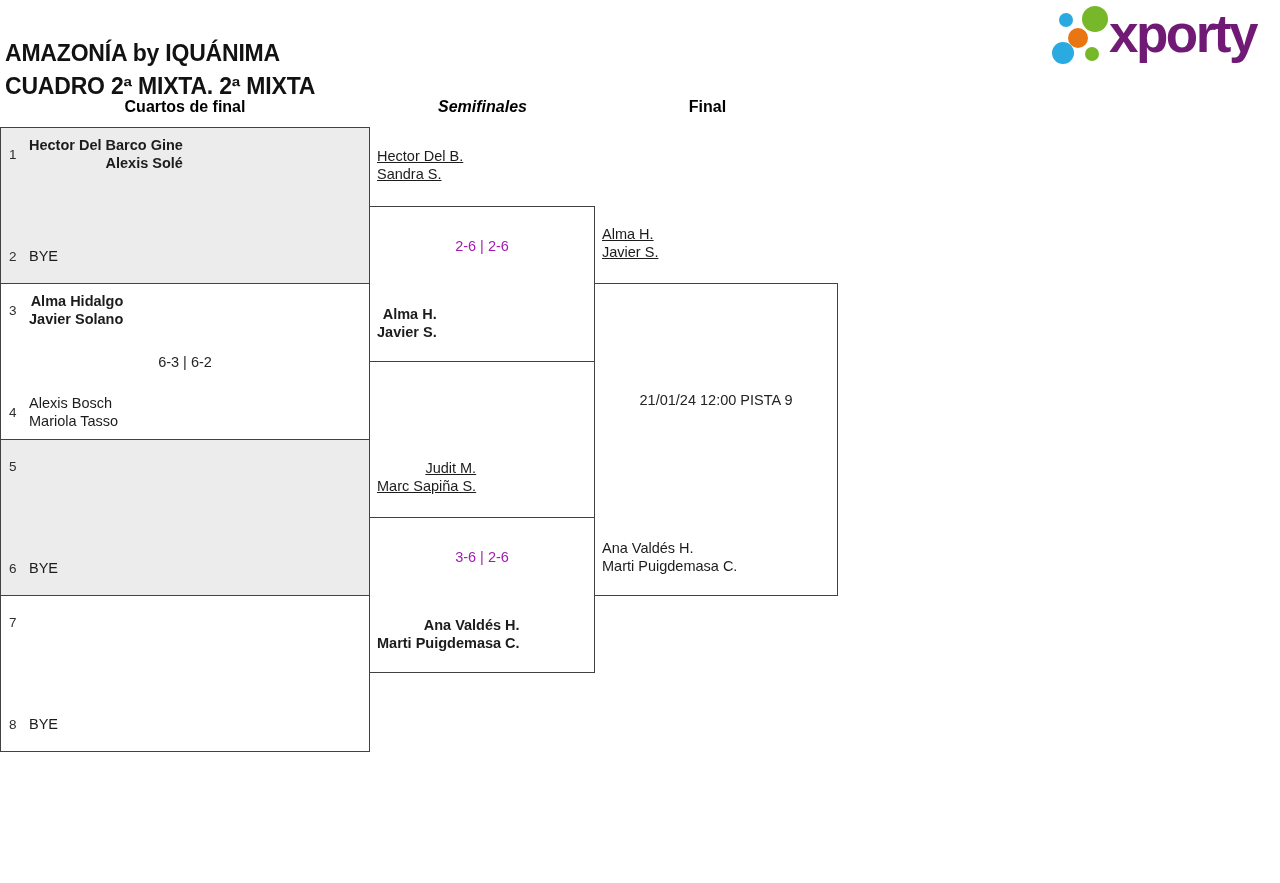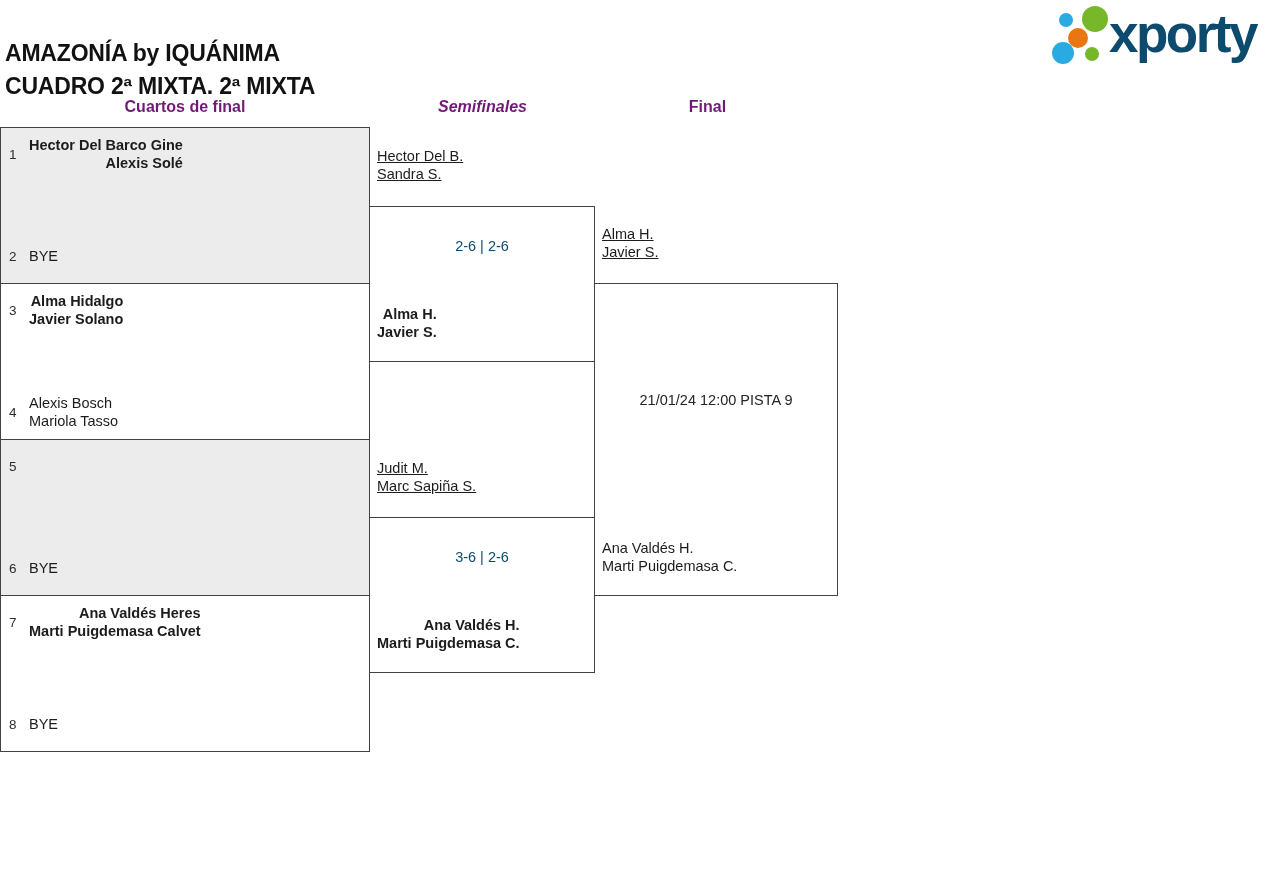--- a/index.html
+++ b/index.html
@@ -22,27 +22,27 @@
   .logo { position:absolute; left:1045px; top:0; width:235px; height:80px; cursor:pointer; }
   .dot { position:absolute; border-radius:50%; }
   .dot-blue-small  { left:14px; top:13px; width:14px; height:14px; background:#29abe2; }
   .dot-green-big   { left:37px; top:6px;  width:26px; height:26px; background:#76b82a; }
   .dot-orange     { left:23px; top:28px; width:20px; height:20px; background:#e87613; }
   .dot-blue-big   { left:7px;  top:42px; width:22px; height:22px; background:#29abe2; }
   .dot-green-small { left:40px; top:47px; width:14px; height:14px; background:#76b82a; }
   .logo-word {
     position:absolute; left:64px; top:4px;
     font-size:53px; font-weight:800; letter-spacing:-2.5px;
-    color:#0c4a6e; line-height:60px;
+    color:#701a75; line-height:60px;
   }
 
   
   .round-header {
     position:absolute; top:98px; text-align:center;
-    font-size:16px; font-weight:700; color:#701a75;
+    font-size:16px; font-weight:700; color:#000000;
   }
   .rh-qf { left:0;     width:370px; }
   .rh-sf { left:370px; width:225px;font-style:italic; }
   .rh-f  { left:595px; width:225px; }
 
   
   .box { position:absolute; border:1px solid #424242; background:#ffffff; }
   .box.shaded { background:#ececec; }
   .qf  { left:0; width:370px; height:157px; }
   .qf1 { top:127px; } .qf2 { top:283px; } .qf3 { top:439px; } .qf4 { top:595px; }
@@ -58,21 +58,21 @@
   .names { font-size:14.5px; line-height:18px; color:#1c1c1c; }
   .names div { white-space:nowrap; }
   .winner { font-weight:700;text-align:right; }
 
   .score-center {
     position:absolute; left:0; right:0; top:50%; transform:translateY(-50%);
     text-align:center; font-size:14.5px; color:#242424;
   }
   .score-upper {
     position:absolute; left:0; right:0; top:31px;
-    text-align:center; font-size:14.5px; color:#0c4a6e;
+    text-align:center; font-size:14.5px; color:#a21caf;
   }
   .schedule {
     position:absolute; left:0; right:0; top:108px;
     text-align:center; font-size:14.5px; color:#242424; white-space:nowrap;
   }
 
   
   .feeder { position:absolute; font-size:14.5px; line-height:18px; color:#1c1c1c;text-decoration:underline; }
   .feeder div { white-space:nowrap; }
   .in-box-bot { position:absolute; left:7px; bottom:20px; font-size:14.5px; line-height:18px; }
@@ -119,20 +119,21 @@
 </div>
 
 <div class="box qf qf2">
   <div class="team-row pos-top">
     <span class="seed">3</span>
     <span class="names winner">
       <div>Alma Hidalgo</div>
       <div>Javier Solano</div>
     </span>
   </div>
+  <div class="score-center">6-3 | 6-2</div>
   <div class="team-row pos-bot">
     <span class="seed">4</span>
     <span class="names">
       <div>Alexis Bosch</div>
       <div>Mariola Tasso</div>
     </span>
   </div>
 </div>
 
 <div class="box qf qf3 shaded">
@@ -144,24 +145,20 @@
     <span class="seed">6</span>
     <span class="names">
       <div>BYE</div>
     </span>
   </div>
 </div>
 
 <div class="box qf qf4">
   <div class="team-row pos-top">
     <span class="seed">7</span>
-    <span class="names winner">
-      <div>Ana Valdés Heres</div>
-      <div>Marti Puigdemasa Calvet</div>
-    </span>
   </div>
   <div class="score-center"></div>
   <div class="team-row pos-bot">
     <span class="seed">8</span>
     <span class="names">
       <div>BYE</div>
     </span>
   </div>
 </div>
 
@@ -170,21 +167,21 @@
   <div>Sandra S.</div>
 </div>
 <div class="box sf sf1">
   <div class="score-upper">2-6 | 2-6</div>
   <div class="in-box-bot winner">
     <div>Alma H.</div>
     <div>Javier S.</div>
   </div>
 </div>
 
-<div class="feeder" style="left:377px; top:459px;">
+<div class="feeder" style="left:377px; top:459px;text-align:right;">
   <div>Judit M.</div>
   <div>Marc Sapiña S.</div>
 </div>
 <div class="box sf sf2">
   <div class="score-upper">3-6 | 2-6</div>
   <div class="in-box-bot winner">
     <div>Ana Valdés H.</div>
     <div>Marti Puigdemasa C.</div>
   </div>
 </div>

